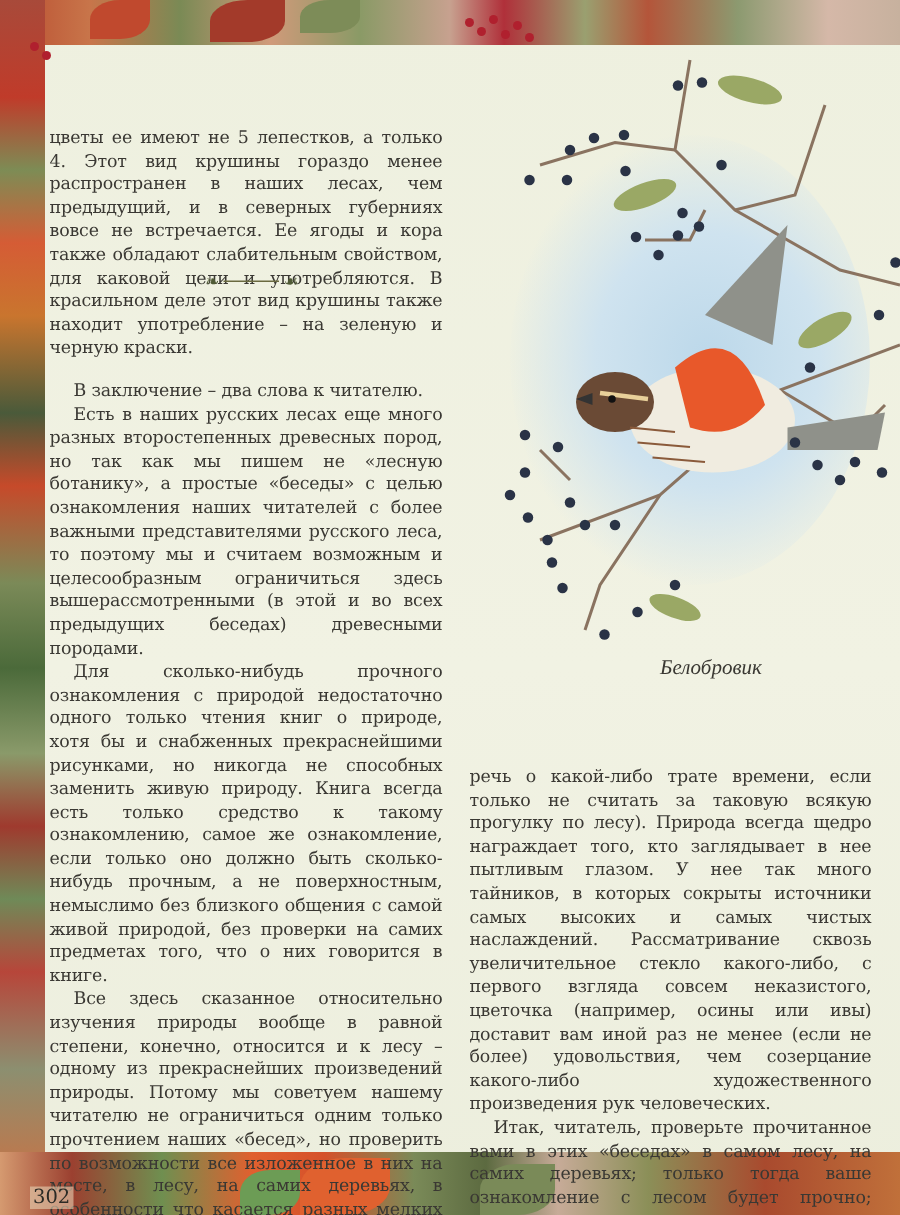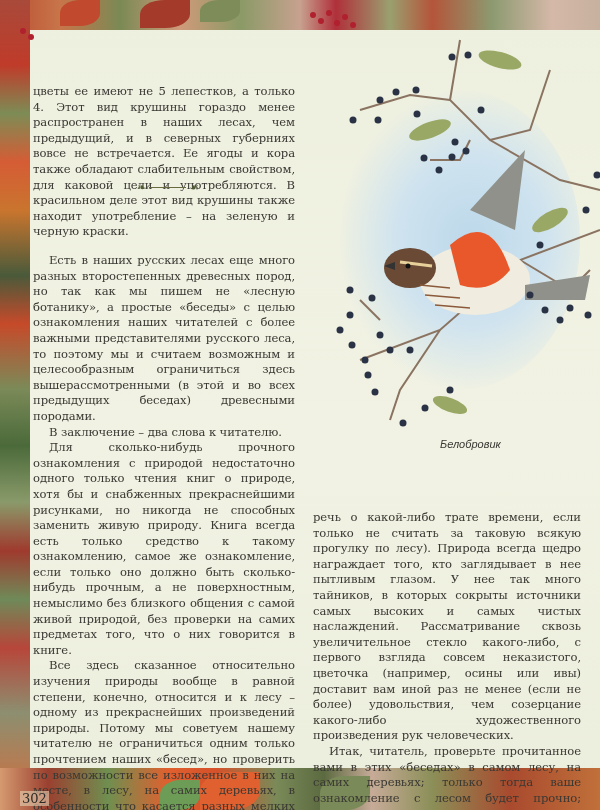--- a/index.html
+++ b/index.html
@@ -54,22 +54,22 @@
 
   .illustration {
     position:absolute; left:300px; top:30px; width:300px; height:400px;
   }
   .sky {
     position:absolute; left:40px; top:60px; width:240px; height:300px;
     border-radius:50%;
     background:radial-gradient(ellipse at 55% 50%, #bcd8ea 0%, #cfe3ef 40%, rgba(241,242,227,0) 72%);
   }
   .caption {
-    position:absolute; left:440px; top:438px; font-size:11px; font-style:italic;
-    color:#3a3833; font-family:Liberation Sans, sans-serif;
+    position:absolute; left:440px; top:438px; font-size:14px; font-style:italic;
+    color:#3a3833; font-family:Liberation Serif, serif;
   }
 </style>
 </head>
 <body>
 
 <div class="page">
 
   <div class="border-top"></div>
   <div class="border-left"></div>
   <div class="border-bottom"></div>
@@ -175,22 +175,22 @@
     <p>цветы ее имеют не 5 лепестков, а только 4. Этот вид крушины гораздо менее распространен в наших лесах, чем предыдущий, и в северных губерниях вовсе не встречается. Ее ягоды и кора также обладают слабительным свойством, для каковой цели и употребляются. В красильном деле этот вид крушины также находит употребление – на зеленую и черную краски.</p>
   </div>
 
   <div class="ornament">
     <span>❧</span>
     <span class="line"></span>
     <span>☙</span>
   </div>
 
   <div class="col col-left-main">
+    <p class="indent">В заключение – два слова к читателю.</p>
     <p class="indent">Есть в наших русских лесах еще много разных второстепенных древесных пород, но так как мы пишем не «лесную ботанику», а простые «беседы» с целью ознакомления наших читателей с более важными представителями русского леса, то поэтому мы и считаем возможным и целесообразным ограничиться здесь вышерассмотренными (в этой и во всех предыдущих беседах) древесными породами.</p>
-    <p class="indent">В заключение – два слова к читателю.</p>
     <p class="indent">Для сколько-нибудь прочного ознакомления с природой недостаточно одного только чтения книг о природе, хотя бы и снабженных прекраснейшими рисунками, но никогда не способных заменить живую природу. Книга всегда есть только средство к такому ознакомлению, самое же ознакомление, если только оно должно быть сколько-нибудь прочным, а не поверхностным, немыслимо без близкого общения с самой живой природой, без проверки на самих предметах того, что о них говорится в книге.</p>
     <p class="indent">Все здесь сказанное относительно изучения природы вообще в равной степени, конечно, относится и к лесу – одному из прекраснейших произведений природы. Потому мы советуем нашему читателю не ограничиться одним только прочтением наших «бесед», но проверить по возможности все изложенное в них на месте, в лесу, на самих деревьях, в особенности что касается разных мелких ботанических признаков разных древесных пород (цветы, листья, плоды и проч.), иначе все эти столь важные для познания деревьев мелочи очень скоро изгладятся из памяти. Поверьте, читатель, что вы не пожалеете потраченных вами на это занятие часов (хотя вряд ли может быть здесь</p>
   </div>
 
   <div class="col col-right">
     <p>речь о какой-либо трате времени, если только не считать за таковую всякую прогулку по лесу). Природа всегда щедро награждает того, кто заглядывает в нее пытливым глазом. У нее так много тайников, в которых сокрыты источники самых высоких и самых чистых наслаждений. Рассматривание сквозь увеличительное стекло какого-либо, с первого взгляда совсем неказистого, цветочка (например, осины или ивы) доставит вам иной раз не менее (если не более) удовольствия, чем созерцание какого-либо художественного произведения рук человеческих.</p>
     <p class="indent">Итак, читатель, проверьте прочитанное вами в этих «беседах» в самом лесу, на самих деревьях; только тогда ваше ознакомление с лесом будет прочно; познакомившись же с ним прочно, вы полюбите его, станете его другом. Тогда будет достигнута и та цель, для которой писались эти беседы.</p>
   </div>
 
   <div class="page-number">302</div>

